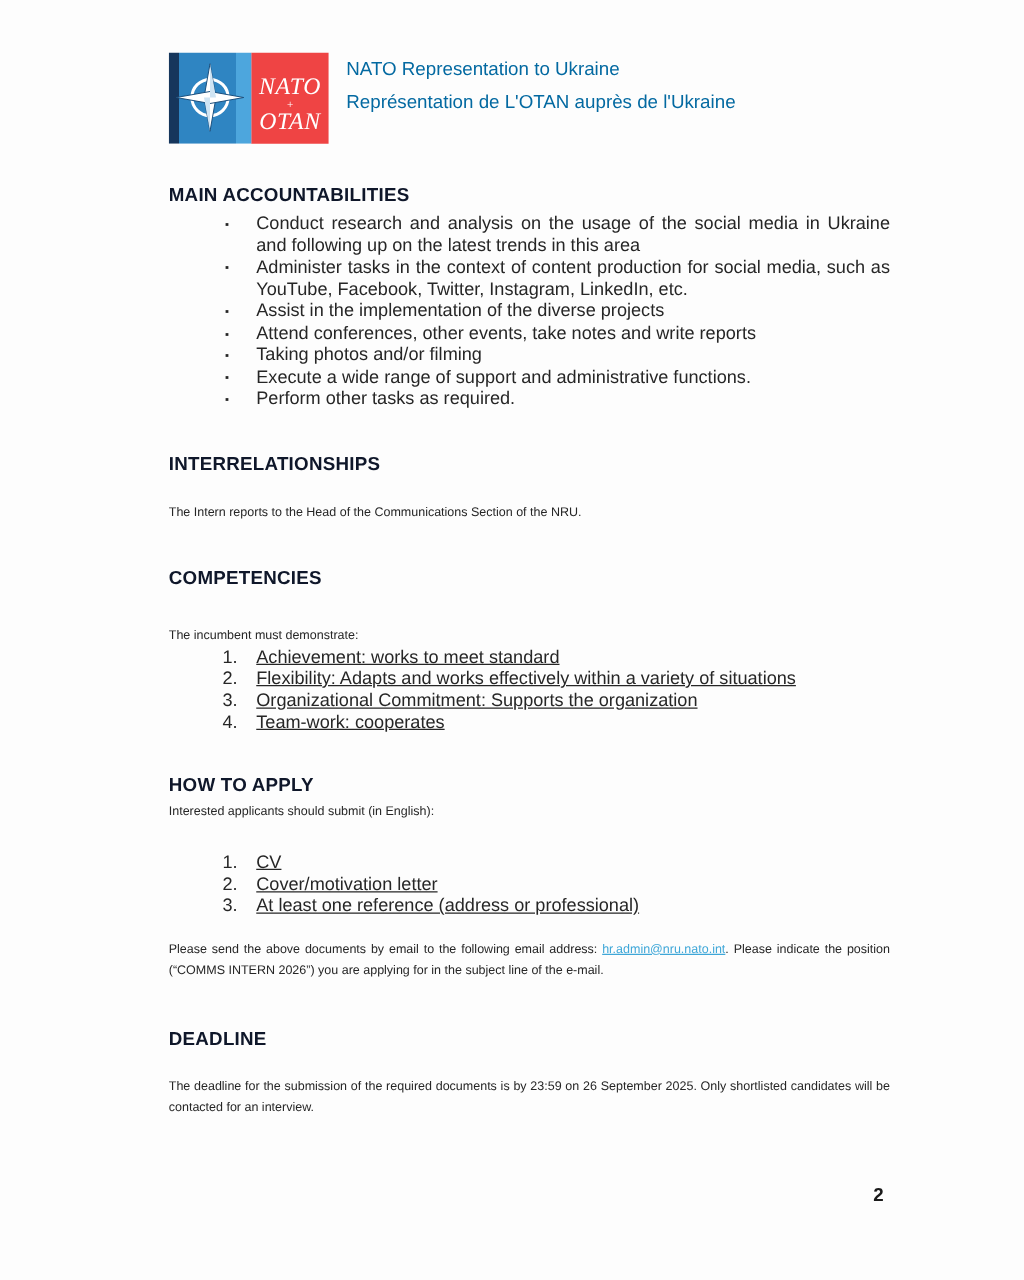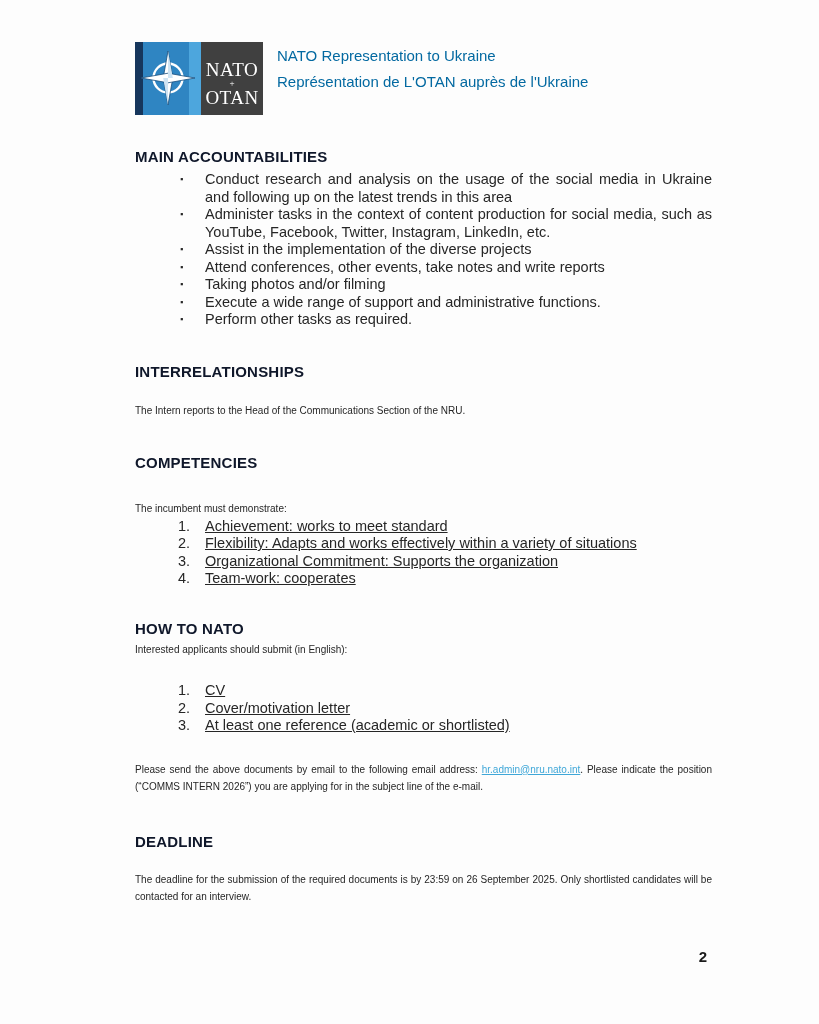--- a/index.html
+++ b/index.html
@@ -26,26 +26,27 @@
     overflow: hidden;
   }
   .logo-left {
     position: relative;
     width: 66px; height: 73px;
     background: linear-gradient(90deg, #16365c 0px, #16365c 8px, #2f85c2 8px, #2f85c2 54px, #4da6dd 54px, #4da6dd 66px);
   }
   .logo-left svg { position: absolute; left: 4px; top: 7px; }
   .logo-right {
     width: 62px; height: 82px;
-    background: #404040;
+    background: #ef4444;
     color: #ffffff;
     font-family: "Liberation Serif", serif;
     display: flex; flex-direction: column;
     align-items: center; justify-content: center;
     line-height: 1;
+    font-style: italic;
   }
   .logo-word { font-size: 19px; letter-spacing: 0.5px; }
   .logo-plus { font-size: 9px; line-height: 7px; margin: 1px 0; }
   .header-text { margin-left: 14px; padding-top: 1px; }
   .header-line { font-size: 15px; line-height: 26px; color: #0369a1; white-space: nowrap; }
   
   .h-section { font-size: 15px; font-weight: bold; color: #0f172a; letter-spacing: 0.2px; }
   .para { font-size: 10px; line-height: 17.5px; }
   .justify { text-align: justify; }
   .h-main { margin-top: 33px; }
@@ -59,21 +60,21 @@
   .nli { display: flex; line-height: 17.5px; font-size: 14.5px; }
   .nli .num { width: 27px; margin-left: 43px; flex-shrink: 0; }
   .nli .nli-text { flex: 1; text-decoration: underline; }
   .h-inter { margin-top: 34px; }
   .p-inter { margin-top: 22px; }
   .h-comp { margin-top: 35px; }
   .p-comp-intro { margin-top: 29px; }
   .h-apply { margin-top: 32px; }
   .p-apply-intro { margin-top: 4px; }
   .apply-list { margin-top: 24px; }
-  .p-email { margin-top: 26px; }
+  .p-email { margin-top: 16px; }
   .email-link { color: #3fa7d8; text-decoration: underline; }
   .h-deadline { margin-top: 37px; }
   .p-deadline { margin-top: 21px; }
   .page-number {
     position: absolute;
     top: 948px; right: 112px;
     font-size: 15px; font-weight: bold; color: #1a1a1a;
   }
 </style>
 </head>
@@ -154,34 +155,34 @@
       <div class="nli">
         <span class="num">3.</span>
         <span class="nli-text">Organizational Commitment: Supports the organization</span>
       </div>
       <div class="nli">
         <span class="num">4.</span>
         <span class="nli-text">Team-work: cooperates</span>
       </div>
     </div>
 
-    <div class="h-section h-apply">HOW TO NATO</div>
+    <div class="h-section h-apply">HOW TO APPLY</div>
     <div class="para p-apply-intro">Interested applicants should submit (in English):</div>
     <div class="apply-list">
       <div class="nli">
         <span class="num">1.</span>
         <span class="nli-text">CV</span>
       </div>
       <div class="nli">
         <span class="num">2.</span>
         <span class="nli-text">Cover/motivation letter</span>
       </div>
       <div class="nli">
         <span class="num">3.</span>
-        <span class="nli-text">At least one reference (academic or shortlisted)</span>
+        <span class="nli-text">At least one reference (address or professional)</span>
       </div>
     </div>
     <div class="para justify p-email"><span>Please send the above documents by email to the following email address: </span><a href="#" class="email-link">hr.admin@nru.nato.int</a><span>. Please indicate the position (“COMMS INTERN 2026”) you are applying for in the subject line of the e-mail.</span></div>
 
     <div class="h-section h-deadline">DEADLINE</div>
     <div class="para justify p-deadline">The deadline for the submission of the required documents is by 23:59 on 26 September 2025. Only shortlisted candidates will be contacted for an interview.</div>
 
   </div>
 
   <div class="page-number">2</div>

